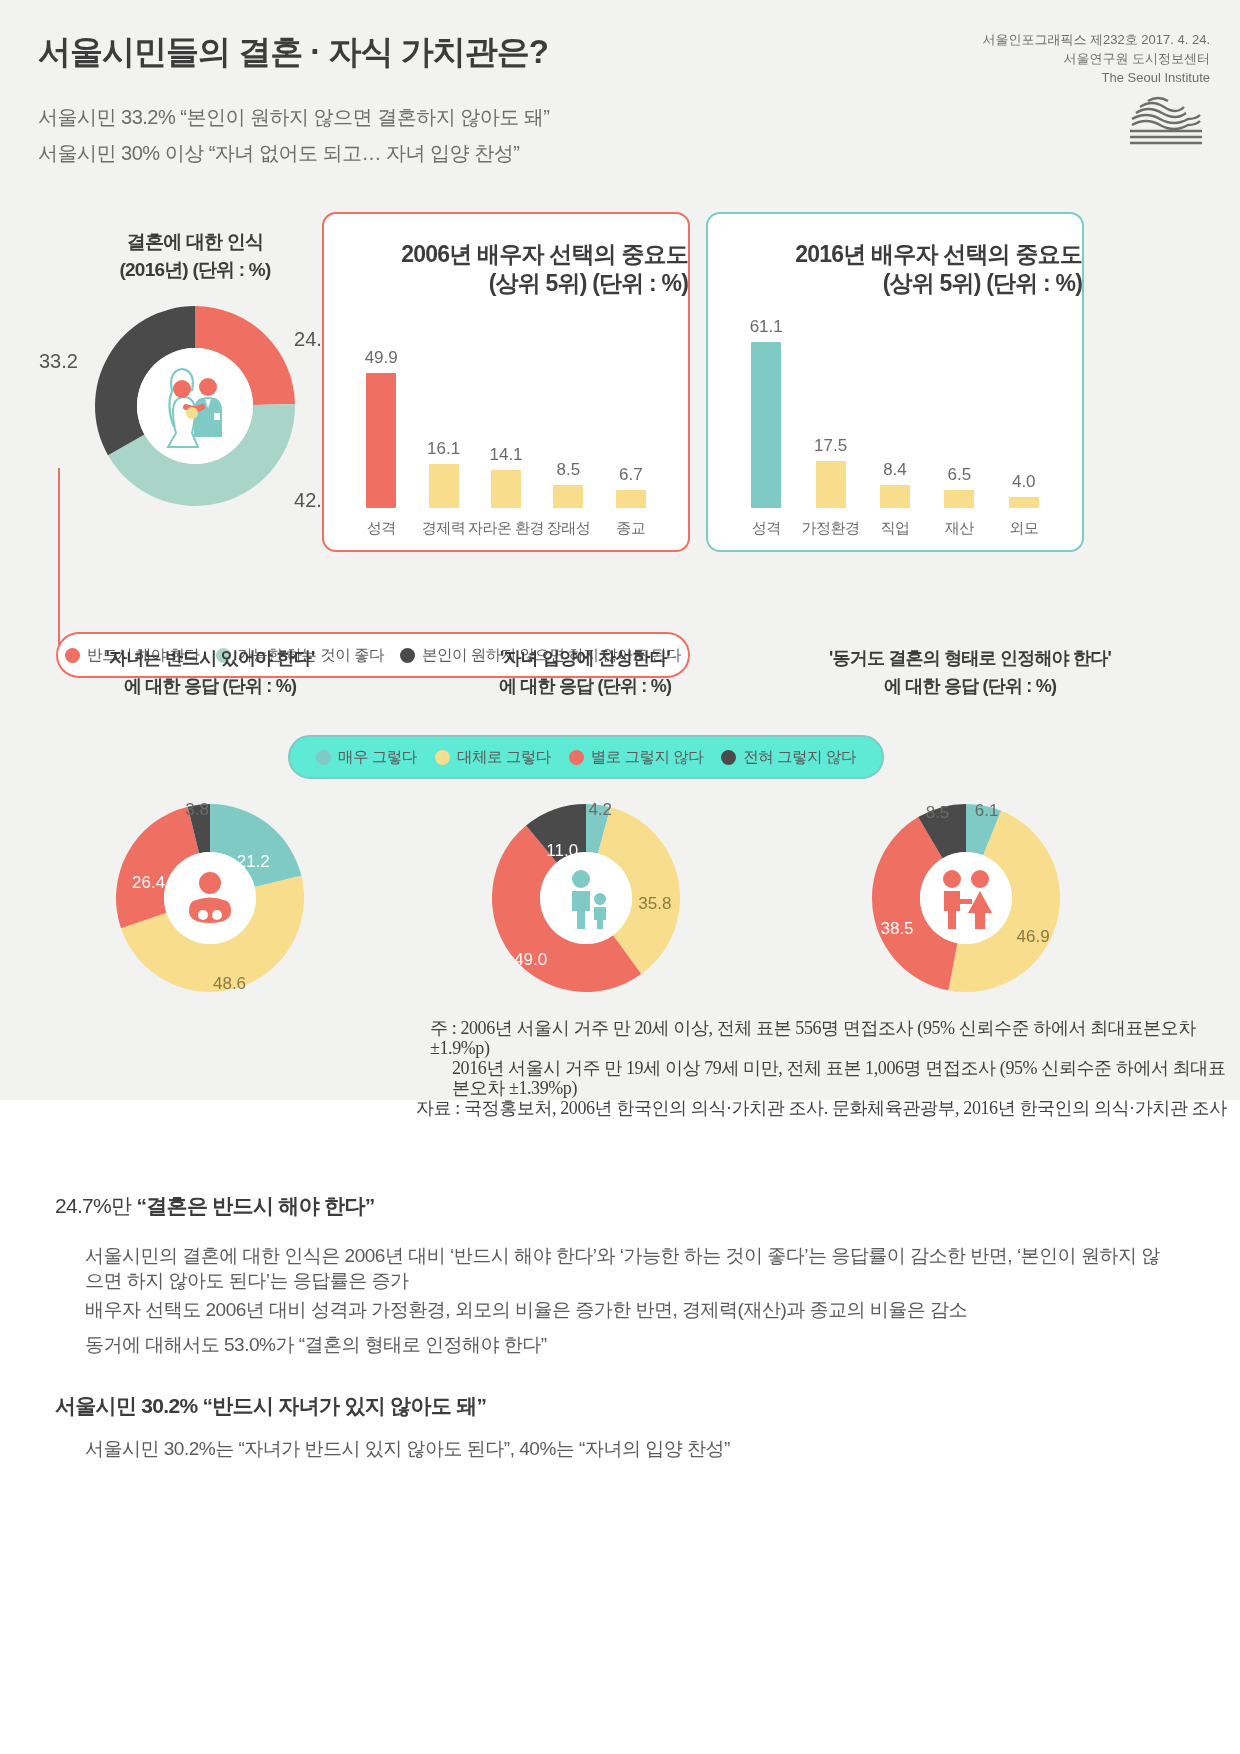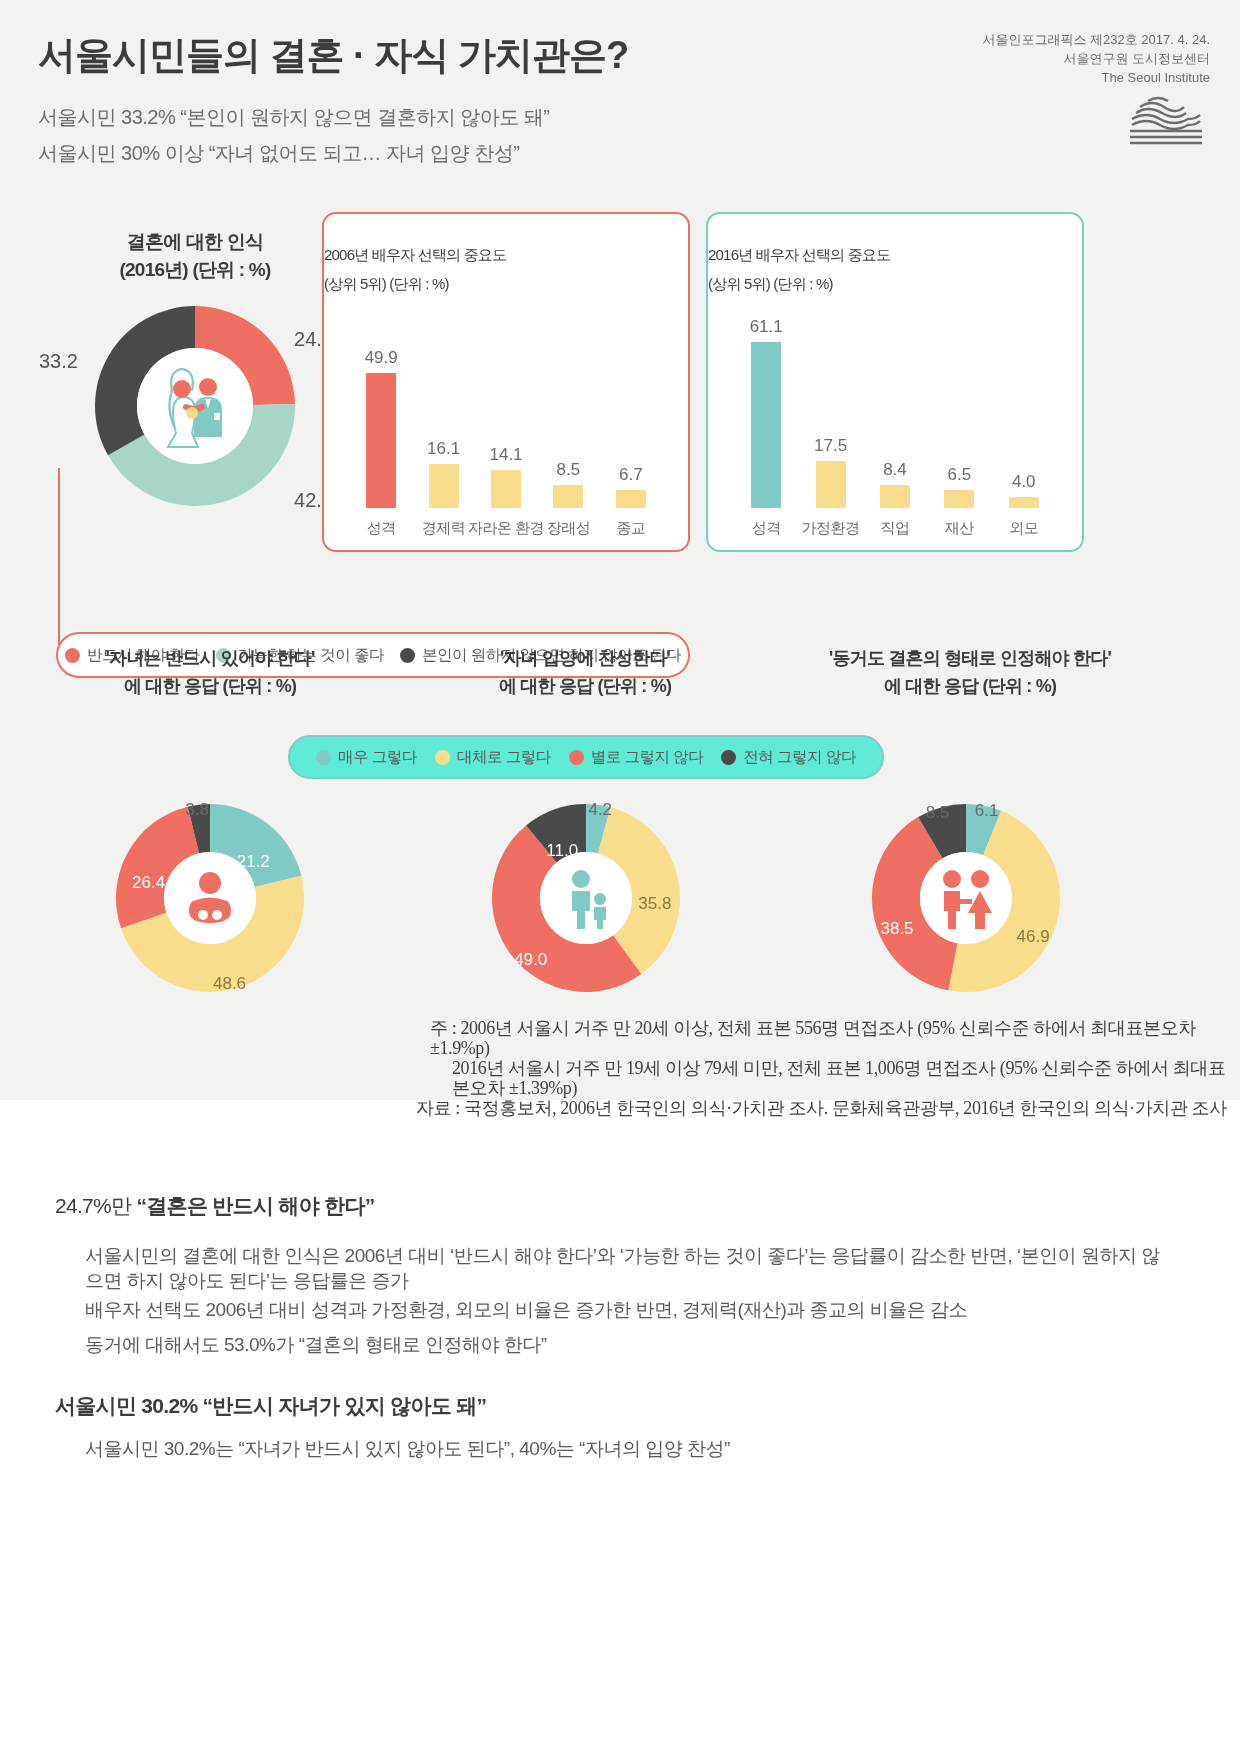--- a/index.html
+++ b/index.html
@@ -11,21 +11,21 @@
     position: relative;
     overflow: hidden;
   }
   .top-area {
     position: absolute; left: 0; top: 0; width: 1240px; height: 1100px;
     background: #f2f2f0;
   }
   
   .hdr-title {
     position: absolute; left: 38px; top: 30px;
-    font-size: 38px; font-weight: bold; color: #3c3c3c;
+    font-size: 33px; font-weight: bold; color: #3c3c3c;
     letter-spacing: -1px;
   }
   .hdr-sub1 {
     position: absolute; left: 38px; top: 104px;
     font-size: 20px; color: #6d6d6d; letter-spacing: -0.5px;
   }
   .hdr-sub2 {
     position: absolute; left: 38px; top: 140px;
     font-size: 20px; color: #6d6d6d; letter-spacing: -0.5px;
   }
@@ -51,21 +51,21 @@
   }
   .dlabel { position: absolute; font-size: 20px; color: #555; }
 
   
   .card {
     position: absolute; background: #fff; border-radius: 14px;
   }
   .card.red { border: 2px solid #ef6f63; left: 322px; top: 212px; width: 368px; height: 340px; }
   .card.teal { border: 2px solid #7fcac4; left: 706px; top: 212px; width: 378px; height: 340px; }
   .card-title {
-    text-align: left; font-size: 15px; font-weight: normal; color: #3c3c3c;
+    text-align: right; font-size: 23px; font-weight: bold; color: #3c3c3c;
     line-height: 29px; margin-top: 26px; letter-spacing: -0.8px;
   }
   .bars { position: absolute; left: 0; right: 0; bottom: 42px; height: 200px; display: flex; align-items: flex-end; justify-content: space-around; padding: 0 26px; }
   .bar-col { display: flex; flex-direction: column; align-items: center; justify-content: flex-end; width: 64px; height: 100%; position: relative; }
   .bar-val { font-size: 17px; color: #6a6a6a; margin-bottom: 5px; }
   .bar-rect { width: 30px; border-radius: 1px; }
   .bar-cat { position: absolute; bottom: -30px; font-size: 15px; color: #6a6a6a; white-space: nowrap; letter-spacing: -0.5px; }
 
   
   .mlegend {

